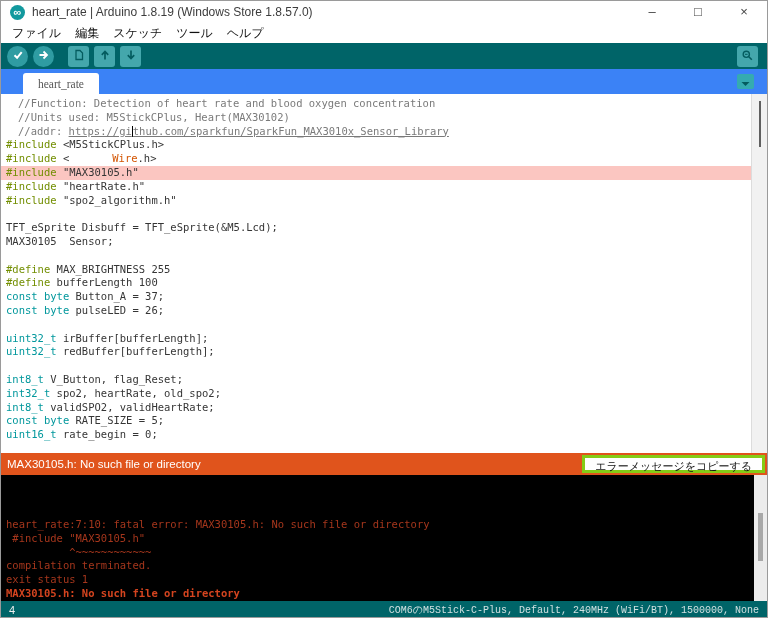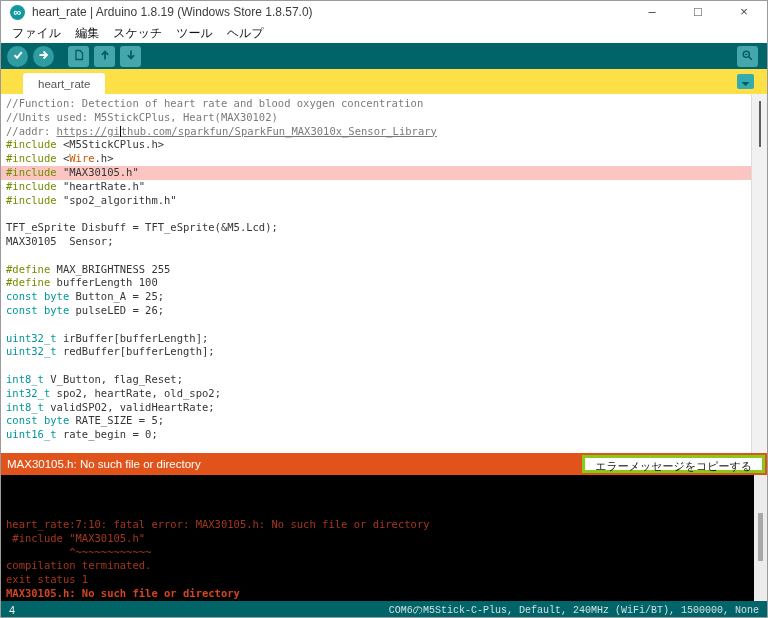--- a/index.html
+++ b/index.html
@@ -18,34 +18,34 @@
   
   .menubar{height:20px;display:flex;align-items:flex-start;background:#fff;padding-left:4px;}
   .menu-item{font-size:12px;color:#111;padding:2px 7px;}
   
   .toolbar{height:26px;background:#006468;display:flex;align-items:center;padding-left:6px;gap:5px;position:relative;}
   .tb-circle{width:21px;height:21px;border-radius:50%;background:#2f9ca2;display:flex;align-items:center;justify-content:center;}
   .tb-square{width:21px;height:21px;border-radius:3px;background:#44a7ac;display:flex;align-items:center;justify-content:center;}
   .tb-gap{width:4px;}
   .tb-right{position:absolute;right:9px;top:3px;}
   
-  .tabstrip{height:25px;background:#fde047;display:flex;align-items:flex-end;padding-left:22px;position:relative;}
+  .tabstrip{height:25px;background:#3b82f6;display:flex;align-items:flex-end;padding-left:22px;position:relative;font-family:Liberation Serif, serif;}
   .tab{height:21px;background:#ffffff;border-radius:3px 3px 0 0;padding:0 15px;font-size:11.5px;color:#555;line-height:22px;}
   .tab-dd{position:absolute;right:13px;top:5px;width:17px;height:15px;background:#35abb0;border-radius:2px;
     display:flex;align-items:center;justify-content:center;}
   
   .editor{position:relative;height:359px;background:#fff;overflow:hidden;}
   .code{padding-top:3px;font-family:"DejaVu Sans Mono","Liberation Mono",monospace;font-size:10.5px;}
   .code-line{height:13.8px;line-height:13.8px;white-space:pre;padding-left:5px;width:calc(100% - 15px);box-sizing:border-box;}
   .code-line.hl{background:#fbc6c1;}
-  .seg-com{color:#7a7a7a;}
+  .seg-com{color:#7a7a7a;margin-left:12px;}
   .seg-link{color:#7a7a7a;text-decoration:underline;text-align:center;}
   .seg-pre{color:#728e00;}
   .seg-type{color:#00979c;}
-  .seg-kw2{color:#d35400;}
+  .seg-kw2{color:#d35400;margin-left:43px;}
   .seg-plain{color:#353535;}
   .seg-caret{display:inline-block;width:1px;height:11px;background:#000;vertical-align:middle;}
   .editor-scrollbar{position:absolute;right:0;top:0;bottom:0;width:15px;background:#f1f1f1;border-left:1px solid #dcdcdc;}
   .editor-thumb{position:absolute;left:7px;top:7px;width:2px;height:46px;background:#5f5f5f;}
   
   .errorbar{height:22px;background:#e0541c;display:flex;align-items:center;position:relative;}
   .error-msg{color:#ffffff;font-size:11.5px;padding-left:6px;}
   .copy-btn{position:absolute;right:2px;top:2px;height:18px;background:#ffffff;border:3px solid #84cc16;
     font-size:11px;color:#111;padding:0 10px;line-height:16px;font-family:"Liberation Sans",sans-serif;}
   
@@ -150,21 +150,21 @@
       <div class="code-line"><span class="seg-pre">#include</span><span class="seg-plain"> &lt;</span><span class="seg-kw2">Wire</span><span class="seg-plain">.h&gt;</span></div>
       <div class="code-line hl"><span class="seg-pre">#include</span><span class="seg-plain"> "MAX30105.h"</span></div>
       <div class="code-line"><span class="seg-pre">#include</span><span class="seg-plain"> "heartRate.h"</span></div>
       <div class="code-line"><span class="seg-pre">#include</span><span class="seg-plain"> "spo2_algorithm.h"</span></div>
       <div class="code-line"></div>
       <div class="code-line"><span class="seg-plain">TFT_eSprite Disbuff = TFT_eSprite(&amp;M5.Lcd);</span></div>
       <div class="code-line"><span class="seg-plain">MAX30105  Sensor;</span></div>
       <div class="code-line"></div>
       <div class="code-line"><span class="seg-pre">#define</span><span class="seg-plain"> MAX_BRIGHTNESS 255</span></div>
       <div class="code-line"><span class="seg-pre">#define</span><span class="seg-plain"> bufferLength 100</span></div>
-      <div class="code-line"><span class="seg-type">const byte</span><span class="seg-plain"> Button_A = 25;</span></div>
+      <div class="code-line"><span class="seg-type">const byte</span><span class="seg-plain"> Button_A = 37;</span></div>
       <div class="code-line"><span class="seg-type">const byte</span><span class="seg-plain"> pulseLED = 26;</span></div>
       <div class="code-line"></div>
       <div class="code-line"><span class="seg-type">uint32_t</span><span class="seg-plain"> irBuffer[bufferLength];</span></div>
       <div class="code-line"><span class="seg-type">uint32_t</span><span class="seg-plain"> redBuffer[bufferLength];</span></div>
       <div class="code-line"></div>
       <div class="code-line"><span class="seg-type">int8_t</span><span class="seg-plain"> V_Button, flag_Reset;</span></div>
       <div class="code-line"><span class="seg-type">int32_t</span><span class="seg-plain"> spo2, heartRate, old_spo2;</span></div>
       <div class="code-line"><span class="seg-type">int8_t</span><span class="seg-plain"> validSPO2, validHeartRate;</span></div>
       <div class="code-line"><span class="seg-type">const byte</span><span class="seg-plain"> RATE_SIZE = 5;</span></div>
       <div class="code-line"><span class="seg-type">uint16_t</span><span class="seg-plain"> rate_begin = 0;</span></div>

